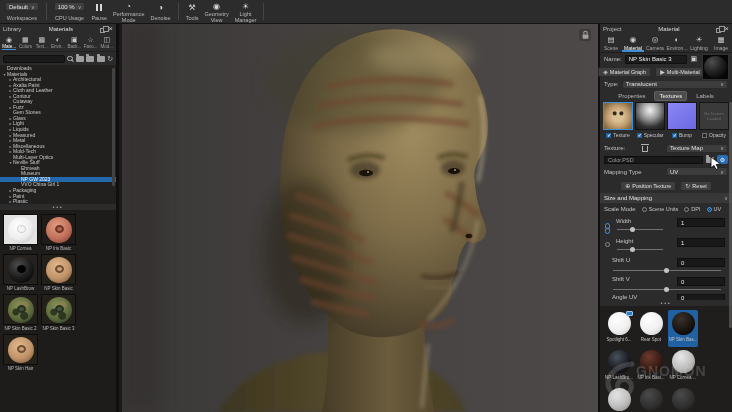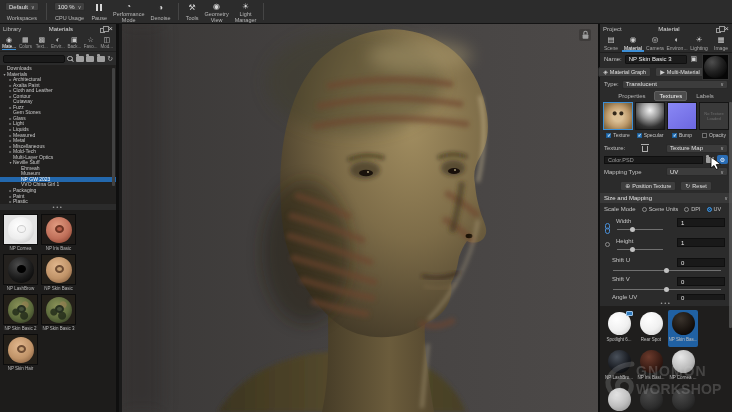--- a/index.html
+++ b/index.html
@@ -718,19 +718,18 @@
         <div class="smball sm-dim"></div>
       </div>
 
   </div>
   <div id="pscroll"></div>
   <div id="wm">
     <svg width="34" height="46" viewBox="0 0 34 46" style="position:absolute;left:2px;top:4px">
       <path d="M30,4 C10,6 2,20 8,30 C13,39 26,38 29,29 C31,22 24,17 18,21 C14,24 15,30 20,31" stroke="rgba(205,205,205,0.2)" stroke-width="5" fill="none" stroke-linecap="round"></path>
     </svg>
     <div class="wtxt l1">GNOMON</div>
-    <div class="wtxt l2">WORKSHOP</div>
   </div>
 </div>
 
 <svg id="cursor" width="12" height="15" viewBox="0 0 12 15">
   <path d="M1,1 L1,12 L4,9.5 L6,13.5 L8.2,12.4 L6.2,8.6 L10.5,8 Z" fill="#ffffff" stroke="#000000" stroke-width="0.8"></path>
 </svg>
 
 </body></html>

